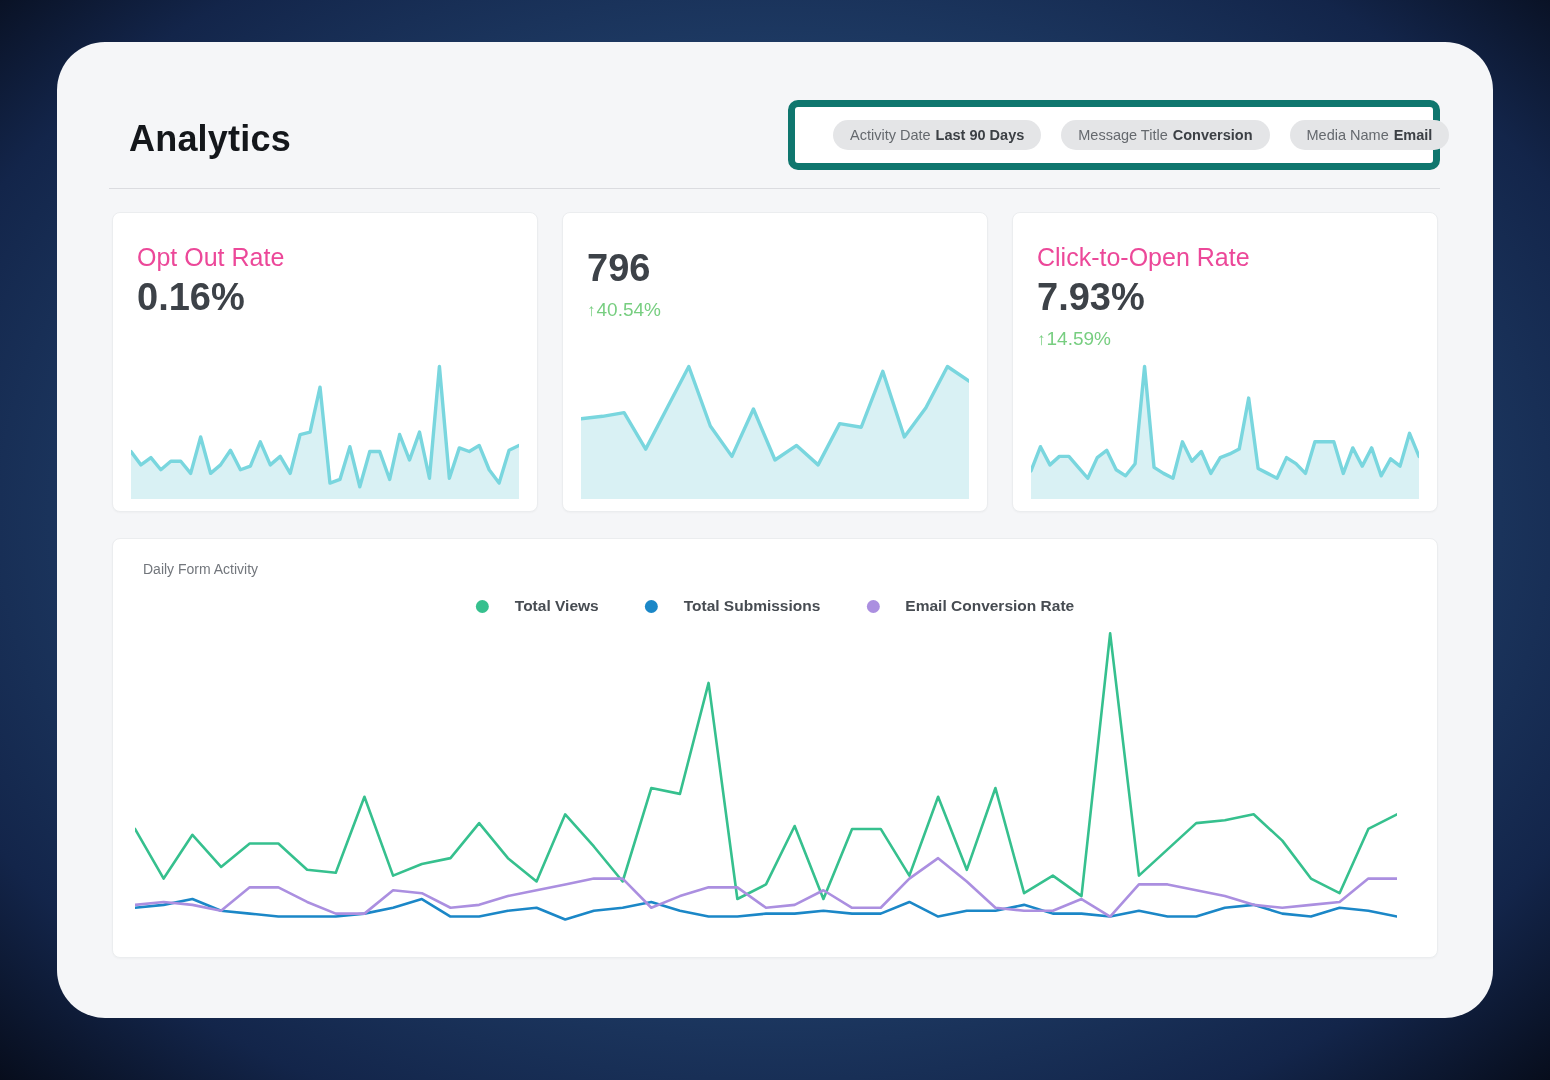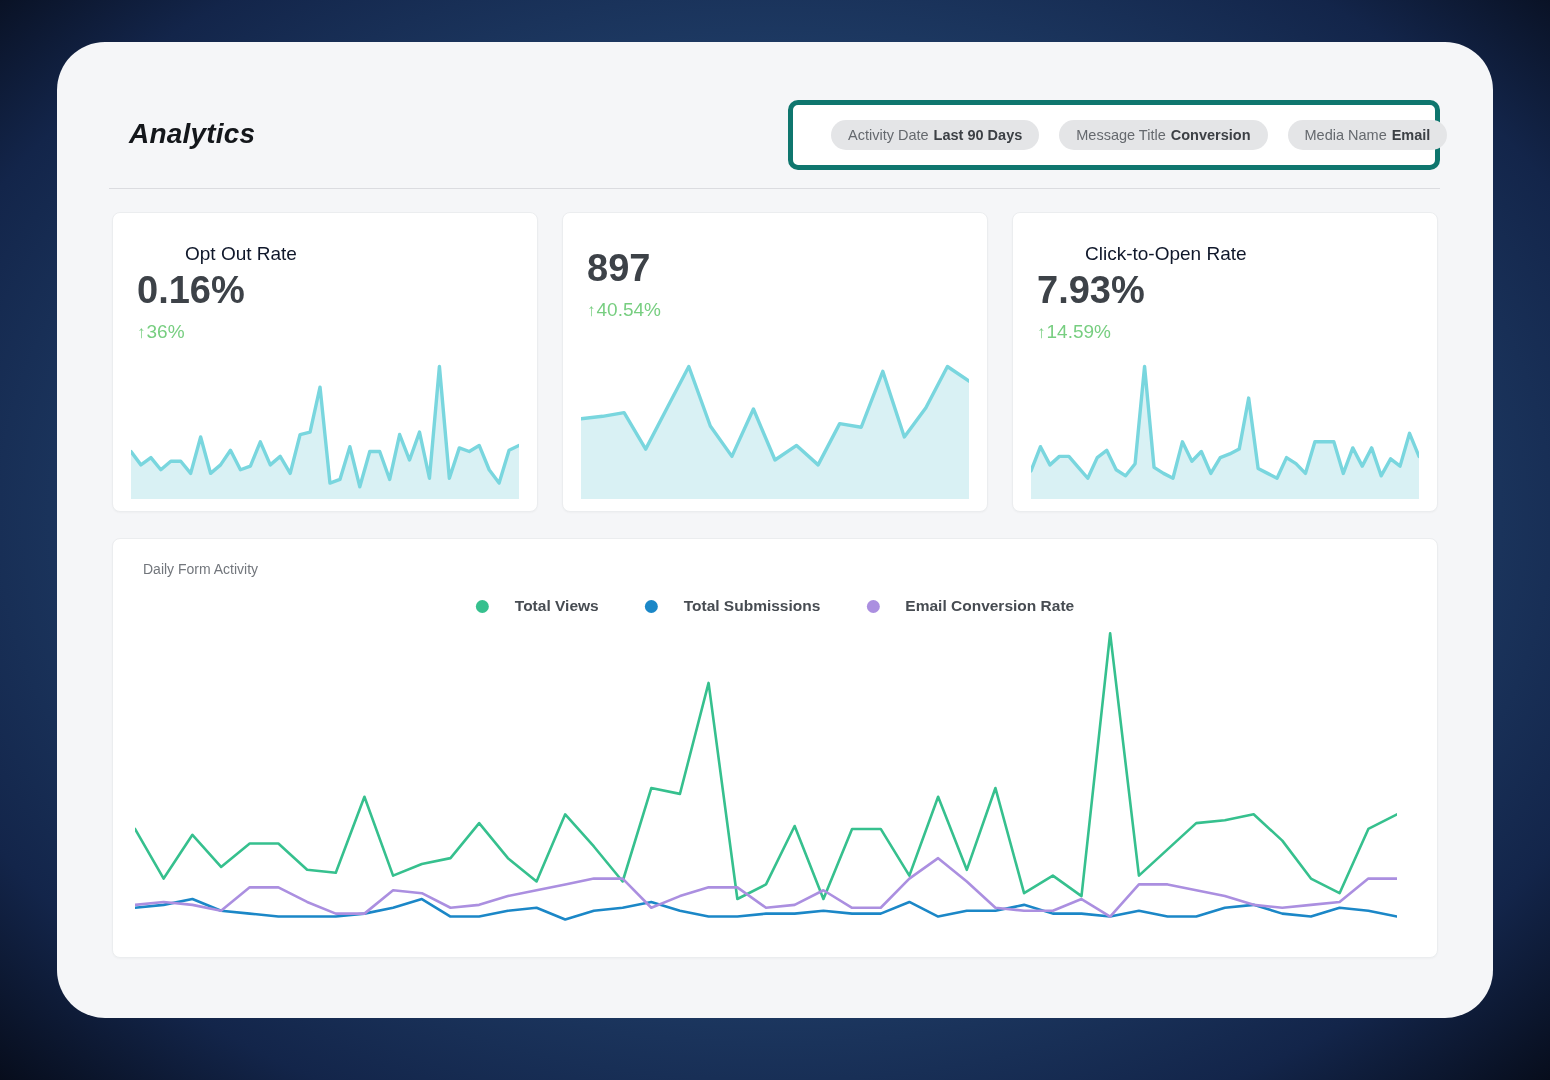--- a/index.html
+++ b/index.html
@@ -8,41 +8,41 @@
   .frame {
     position:relative; width:1550px; height:1080px;
     background: radial-gradient(ellipse at 50% 48%, #2b4b7a 0%, #1f3d67 55%, #13254a 82%, #070d1c 100%);
     overflow:hidden;
   }
   .app {
     position:absolute; left:57px; top:42px; width:1436px; height:976px;
     background:#f5f6f8; border-radius:48px; overflow:hidden;
   }
   
-  .page-title { position:absolute; left:72px; top:76px; font-size:28px; font-weight:700; color:#14171b; letter-spacing:0.2px;font-style:italic; }
+  .page-title { position:absolute; left:72px; top:76px; font-size:36px; font-weight:700; color:#14171b; letter-spacing:0.2px; }
   .filterbar {
     position:absolute; left:731px; top:58px; width:652px; height:70px;
-    background:#ffffff; border:5px solid #0f766e; border-radius:10px;
+    background:#ffffff; border:7px solid #0f766e; border-radius:10px;
     display:flex; align-items:center; padding:0 20px 0 38px; gap:20px;
   }
   .pill {
     background:#e4e5e7; border-radius:17px; padding:7px 17px;
     font-size:14.5px; color:#65696e; white-space:nowrap; cursor:default;
   }
   .pill b { color:#3c4045; font-weight:700; margin-left:5px; }
   .divider { position:absolute; left:52px; top:146px; width:1331px; height:1px; background:#dbdce0; }
 
   
   .kpi-row { position:absolute; left:55px; top:170px; width:1326px; display:flex; gap:24px; }
   .card {
     position:relative; background:#ffffff; border:1px solid #ebedef; border-radius:8px;
     box-shadow:0 1px 2px rgba(20,30,40,0.03);
   }
   .kpi-card { flex:1; height:300px; padding:30px 24px 0 24px; }
-  .kpi-title { font-size:19px; color:#0f172a;margin-left:48px; }
+  .kpi-title { font-size:25px; color:#ec4899; }
   .kpi-value { font-size:38px; font-weight:700; color:#3d4248; margin-top:4px; }
   .kpi-delta { font-size:19px; color:#77ce80; margin-top:9px; }
   .kpi-delta .arrow { font-size:17px; margin-right:1px; }
   .spark-wrap { position:absolute; left:18px; right:18px; bottom:12px; height:138px; }
   .spark-wrap svg, .daily-wrap svg { width:100%; height:100%; display:block; }
 
   
   .daily-card { position:absolute; left:55px; top:496px; width:1326px; height:420px; }
   .daily-title { position:absolute; left:30px; top:22px; font-size:14px; color:#72767c; }
   .legend { position:absolute; left:50%; top:58px; transform:translateX(-50%); display:flex; gap:46px; align-items:center; }
@@ -64,30 +64,29 @@
       <div class="pill"><span>Message Title</span><b>Conversion</b></div>
       <div class="pill"><span>Media Name</span><b>Email</b></div>
     </div>
 
     <div class="divider"></div>
 
     <div class="kpi-row">
       <div class="card kpi-card">
         <div class="kpi-title">Opt Out Rate</div>
         <div class="kpi-value">0.16%</div>
-        <div class="kpi-delta"><span class="arrow">↑</span><span>36%</span></div>
         <div class="spark-wrap">
             <svg viewBox="0 0 100 100" preserveAspectRatio="none">
               <polygon points="0.00,65.60 2.56,75.28 5.13,70.00 7.69,78.80 10.26,72.64 12.82,72.64 15.38,81.44 17.95,55.04 20.51,81.44 23.08,75.28 25.64,64.72 28.21,78.80 30.77,76.16 33.33,58.56 35.90,75.28 38.46,69.12 41.03,81.44 43.59,53.28 46.15,51.52 48.72,18.96 51.28,88.48 53.85,85.84 56.41,62.08 58.97,91.12 61.54,65.60 64.10,65.60 66.67,85.84 69.23,53.28 71.79,71.76 74.36,51.52 76.92,84.96 79.49,4.00 82.05,84.96 84.62,62.96 87.18,65.60 89.74,61.20 92.31,78.80 94.87,88.48 97.44,64.72 100.00,61.20 100,100 0,100" fill="#d9f1f4" stroke="none" stroke-width="0" stroke-linejoin="round" stroke-linecap="round" vector-effect="non-scaling-stroke"></polygon>
               <polyline points="0.00,65.60 2.56,75.28 5.13,70.00 7.69,78.80 10.26,72.64 12.82,72.64 15.38,81.44 17.95,55.04 20.51,81.44 23.08,75.28 25.64,64.72 28.21,78.80 30.77,76.16 33.33,58.56 35.90,75.28 38.46,69.12 41.03,81.44 43.59,53.28 46.15,51.52 48.72,18.96 51.28,88.48 53.85,85.84 56.41,62.08 58.97,91.12 61.54,65.60 64.10,65.60 66.67,85.84 69.23,53.28 71.79,71.76 74.36,51.52 76.92,84.96 79.49,4.00 82.05,84.96 84.62,62.96 87.18,65.60 89.74,61.20 92.31,78.80 94.87,88.48 97.44,64.72 100.00,61.20" fill="none" stroke="#79d6de" stroke-width="3.4" stroke-linejoin="round" stroke-linecap="round" vector-effect="non-scaling-stroke"></polyline>
             </svg>
           </div>
       </div>
       <div class="card kpi-card">
-        <div class="kpi-value">897</div>
+        <div class="kpi-value">796</div>
         <div class="kpi-delta"><span class="arrow">↑</span><span>40.54%</span></div>
         <div class="spark-wrap">
             <svg viewBox="0 0 100 100" preserveAspectRatio="none">
               <polygon points="0.00,41.84 5.56,40.08 11.11,37.44 16.67,63.84 22.22,33.92 27.78,4.00 33.33,47.12 38.89,69.12 44.44,34.80 50.00,71.76 55.56,61.20 61.11,75.28 66.67,45.36 72.22,48.00 77.78,7.52 83.33,55.04 88.89,33.92 94.44,4.00 100.00,14.56 100,100 0,100" fill="#d9f1f4" stroke="none" stroke-width="0" stroke-linejoin="round" stroke-linecap="round" vector-effect="non-scaling-stroke"></polygon>
               <polyline points="0.00,41.84 5.56,40.08 11.11,37.44 16.67,63.84 22.22,33.92 27.78,4.00 33.33,47.12 38.89,69.12 44.44,34.80 50.00,71.76 55.56,61.20 61.11,75.28 66.67,45.36 72.22,48.00 77.78,7.52 83.33,55.04 88.89,33.92 94.44,4.00 100.00,14.56" fill="none" stroke="#79d6de" stroke-width="3.4" stroke-linejoin="round" stroke-linecap="round" vector-effect="non-scaling-stroke"></polyline>
             </svg>
           </div>
       </div>
       <div class="card kpi-card">
         <div class="kpi-title">Click-to-Open Rate</div>

